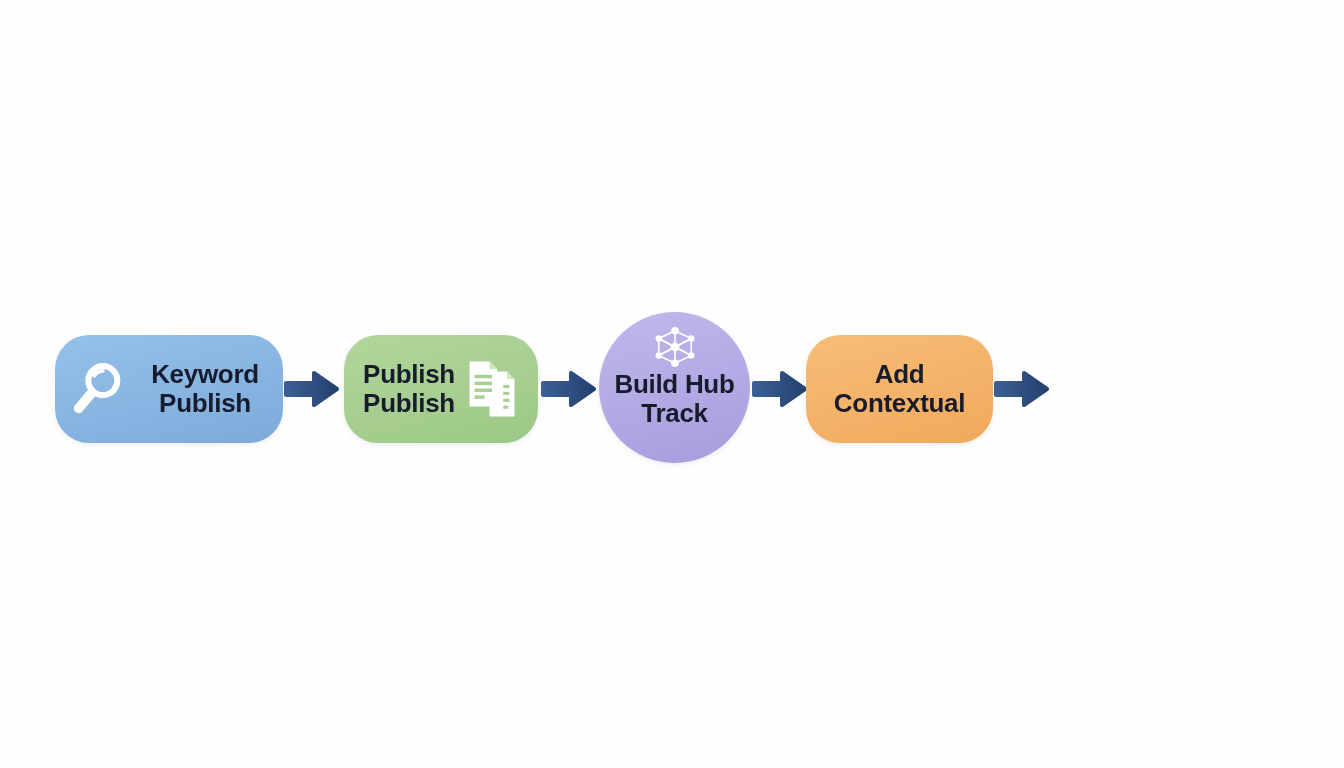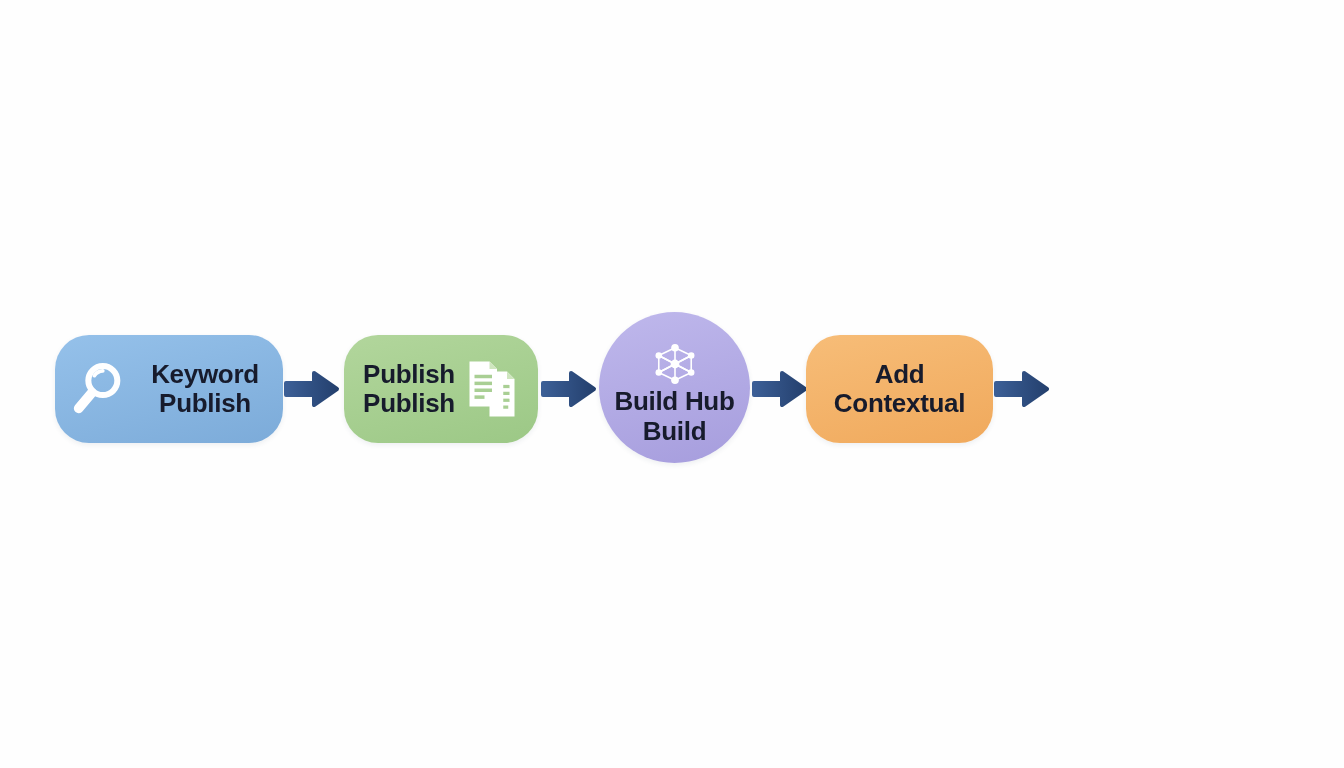--- a/index.html
+++ b/index.html
@@ -20,21 +20,20 @@
   }
   .rounded { border-radius: 34px; height: 108px; top: 335px; }
 
   .node-blue   { left: 55px;  width: 228px; background: linear-gradient(165deg, #95c1ea 0%, #7cabd9 100%); }
   .node-green  { left: 344px; width: 194px; background: linear-gradient(165deg, #b2d69c 0%, #9cc886 100%); }
   .node-circle {
     left: 599px; top: 312px; width: 151px; height: 151px;
     border-radius: 50%;
     background: linear-gradient(165deg, #bfb8ec 0%, #a69ddd 100%);
     flex-direction: column;
-    justify-content: center;
   }
   .node-orange { left: 806px; width: 187px; background: linear-gradient(165deg, #f7bd78 0%, #f0a95c 100%); justify-content: center; }
   .node-red    { left: 1052px; width: 241px; background: linear-gradient(165deg, #f5867b 0%, #ee6054 100%); }
 
   .label {
     flex: 1;
     text-align: center;
     font-weight: 700;
     font-size: 26px;
     line-height: 1.12;
@@ -152,21 +151,21 @@
             <circle cx="41" cy="13" r="3.4"></circle>
           <circle cx="41" cy="31" r="3.4"></circle>
             <circle cx="24" cy="39" r="4"></circle>
           <circle cx="7" cy="31" r="3.4"></circle>
             <circle cx="7" cy="13" r="3.4"></circle>
         </g>
       </svg>
     </span>
     <div class="label">
       <span>Build Hub</span>
-      <span>Build</span>
+      <span>Track</span>
     </div>
   </div>
 
   <div class="arrow arrow-3">
     <svg width="58" height="44" viewBox="0 0 58 44">
       <path d="M3 16 H31 V6 L54 22 L31 38 V28 H3 Z" fill="url(#arrowGrad)" stroke="url(#arrowGrad)" stroke-width="4" stroke-linejoin="round"></path>
     </svg>
   </div>
 
   <div class="node rounded node-orange">

